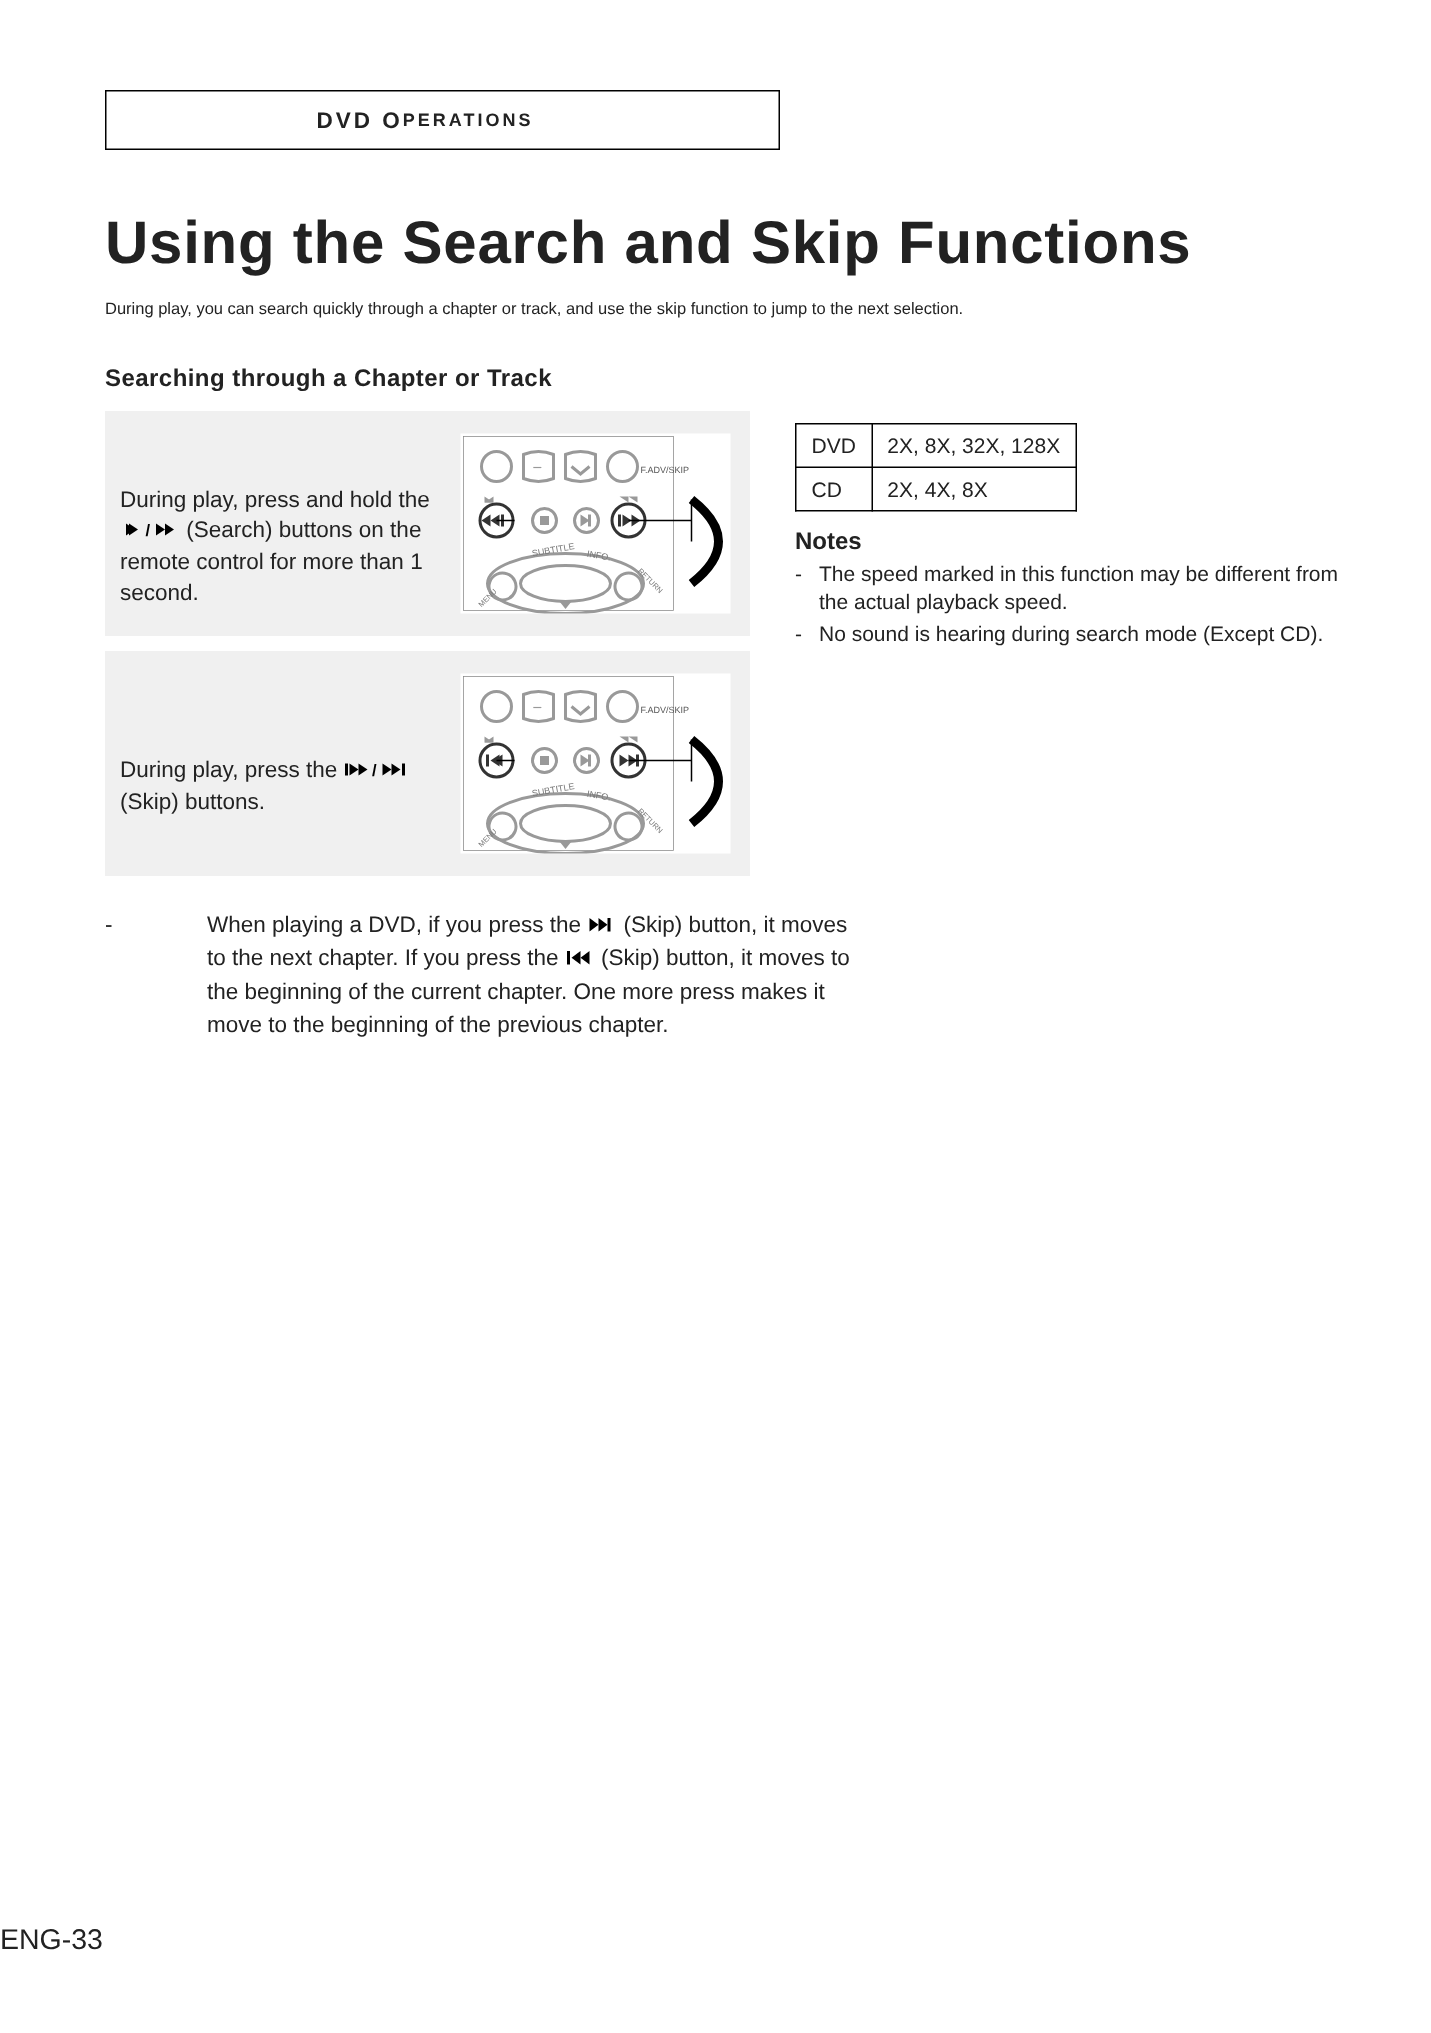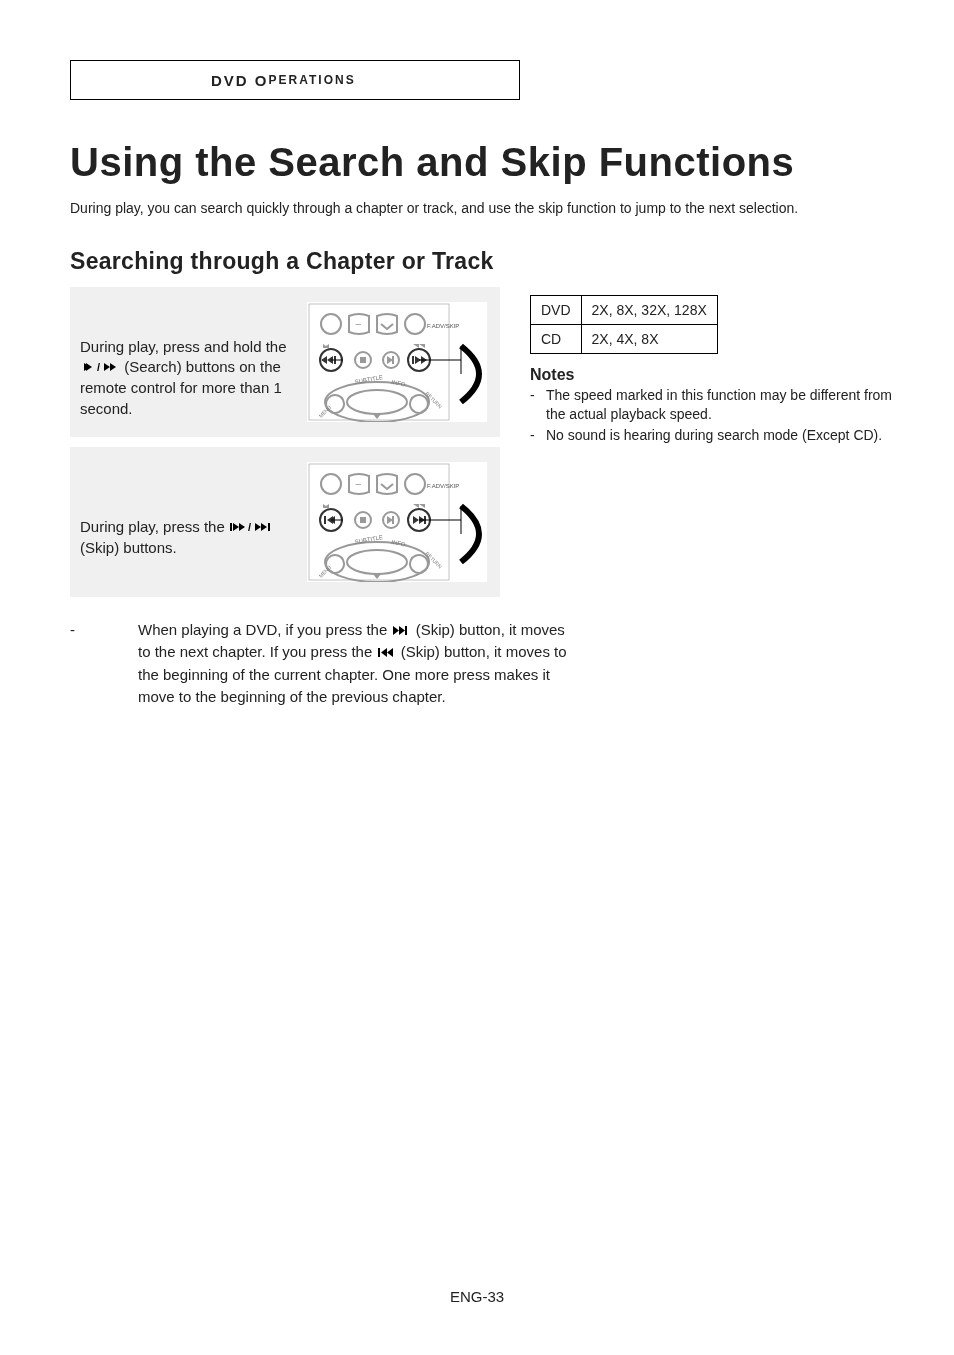--- a/index.html
+++ b/index.html
@@ -34,22 +34,22 @@
   }
   .header-box .small { font-size: 12px; letter-spacing: 2px; }
   h1.main-title {
     font-family: Arial, sans-serif;
     font-weight: 900;
     font-size: 40px;
     margin: 40px 0 14px 0;
     letter-spacing: 0.5px;
     font-stretch: expanded;
   }
-  .intro { font-size: 14px; line-height: 1.35; margin: 0 0 30px 0; }
-  h2.sub { font-size: 23px; font-weight: 900; margin: 26px 0 12px 0; letter-spacing: 0.3px; }
+  .intro { font-size: 11px; line-height: 1.35; margin: 0 0 30px 0; }
+  h2.sub { font-size: 16px; font-weight: 900; margin: 26px 0 12px 0; letter-spacing: 0.3px; }
   .two-col {
     display: flex;
     gap: 30px;
     align-items: flex-start;
   }
   .left-block {
     background: #f0f0f0;
     width: 430px;
     height: 150px;
     display: flex;
@@ -84,22 +84,22 @@
   .notes-list .note-row { display: flex; gap: 8px; margin-bottom: 2px; }
   .notes-list .dash { flex: 0 0 8px; }
   .skip-expl { font-size: 15px; line-height: 1.45; margin-top: 22px; display:flex; gap:10px; }
   .skip-dash { flex: 0 0 10px; }
   .skip-body { width: 430px; margin-left: 48px; }
   .footer {
     position: absolute;
     bottom: 50px;
     left: 0;
     width: 954px;
-    text-align: center;
-    font-size: 15px;
+    text-align: left;
+    font-size: 19px;
   }
   .icon-inline {
     display: inline-block;
     vertical-align: -1px;
   }
 </style>
 </head>
 <body>
 
 <div class="page">

